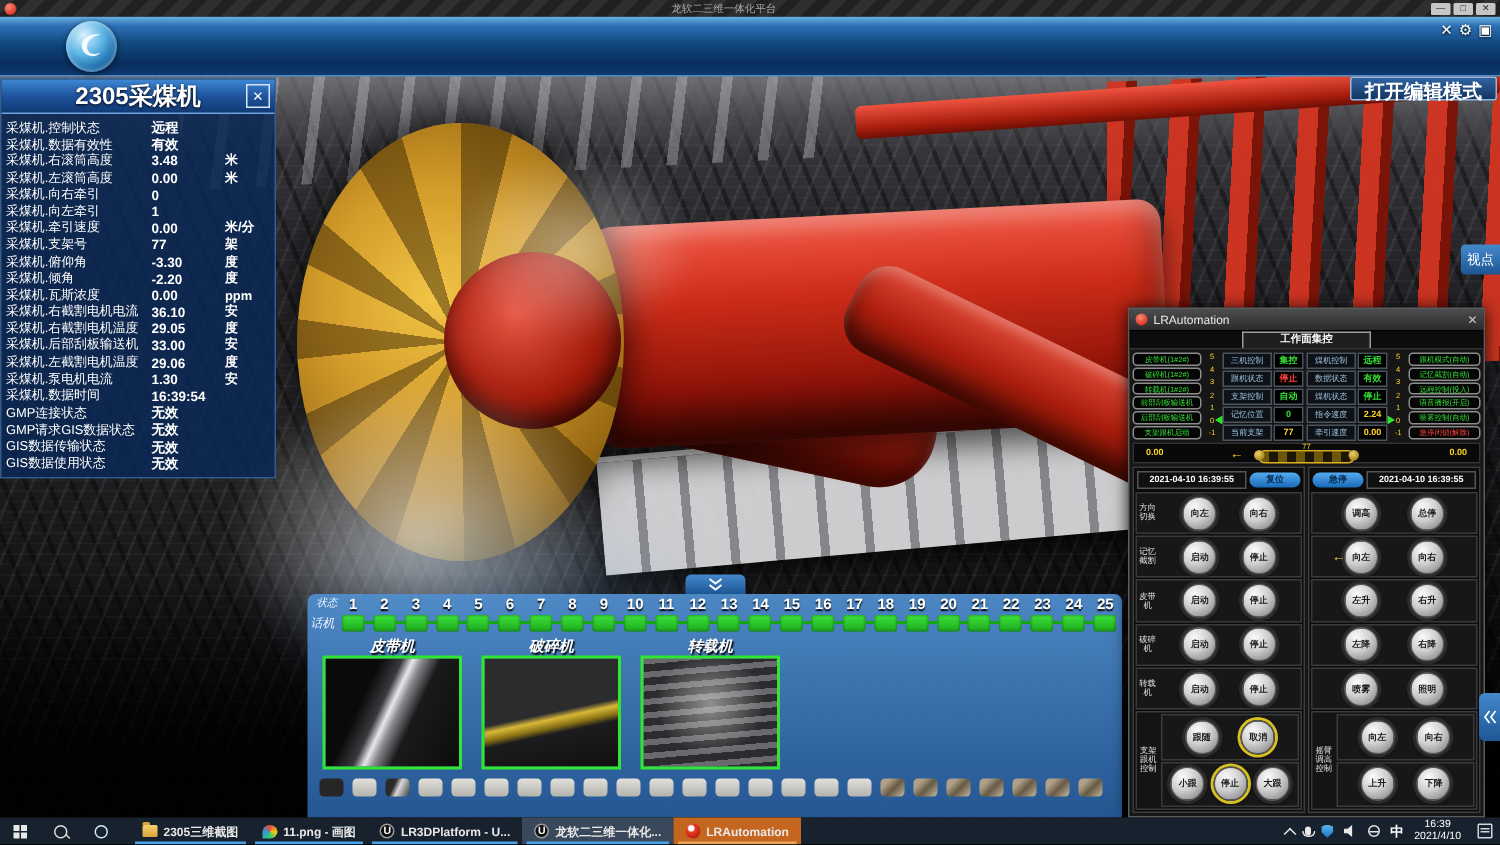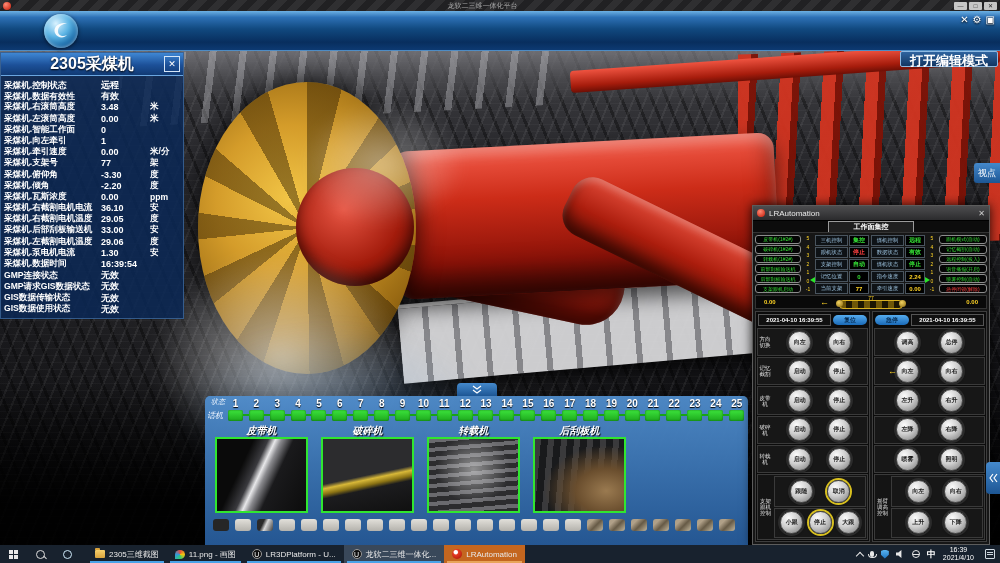--- a/index.html
+++ b/index.html
@@ -78,21 +78,21 @@
   
   .shearer-panel{position:absolute;left:0;top:52px;width:184px;z-index:12;
     background:rgba(10,40,86,.85);border:1px solid rgba(110,170,230,.4);box-sizing:border-box;}
   .sp-title-bar{height:22px;background:linear-gradient(180deg,#3f87d4,#1c5098 55%,#113a74);
     display:flex;align-items:center;justify-content:center;position:relative;border-bottom:1px solid #6aa6e0;}
   .sp-title{font-size:16px;font-weight:bold;color:#fff;text-shadow:0 1px 2px #000;}
   .sp-close{position:absolute;right:3px;top:3px;width:14px;height:14px;border:1px solid #d4e6f8;
     color:#fff;font-size:9px;line-height:14px;text-align:center;cursor:pointer;}
   .sp-rows{padding:3px 0 4px;}
   .sp-row{display:grid;grid-template-columns:97px 49px 1fr;height:11.2px;align-items:center;padding:0 3px;}
-  .sp-l{font-size:8.6px;font-weight:bold;color:#fff;white-space:nowrap;}
+  .sp-l{font-size:8.6px;font-weight:normal;color:#fff;white-space:nowrap;}
   .sp-v{font-size:9px;font-weight:bold;color:#fff;}
   .sp-u{font-size:8.6px;font-weight:bold;color:#fff;}
   
   .viewpoint-tab{position:absolute;right:0;top:163px;z-index:10;width:26px;height:20px;
     background:linear-gradient(180deg,#4489cc,#1d5694);border-radius:3px 0 0 3px;color:#fff;
     font-size:9px;display:flex;align-items:center;justify-content:center;cursor:pointer;}
   .collapse-tab{position:absolute;right:0;top:462px;z-index:25;width:14px;height:32px;
     background:linear-gradient(180deg,#4489cc,#1d5694);border-radius:4px 0 0 4px;
     display:flex;align-items:center;justify-content:center;cursor:pointer;}
   
@@ -200,21 +200,21 @@
   .ic-start{clip-path:none;background:transparent;box-shadow:none;}
   .ic-start::before{content:'';position:absolute;width:4px;height:4px;background:#e8e8e8;
     box-shadow:5px 0 0 #e8e8e8,0 5px 0 #e8e8e8,5px 5px 0 #e8e8e8;top:0;left:0;}
   .ic-start{position:relative;width:9px;height:9px;}
   .ic-search{width:7px;height:7px;border:1.2px solid #dcdcdc;border-radius:50%;position:relative;}
   .ic-search::after{content:'';position:absolute;width:4px;height:1.4px;background:#dcdcdc;
     transform:rotate(45deg);right:-3px;bottom:-1px;}
   .ic-cortana{width:9px;height:9px;border:1.6px solid #cde8f8;border-radius:50%;box-sizing:border-box;}
   .tb-apps{display:flex;align-items:stretch;margin-left:6px;}
   .tb-app{display:flex;align-items:center;gap:4px;padding:0 8px;font-size:8px;color:#e8e8e8;
-    position:relative;cursor:pointer;white-space:nowrap;}
+    position:relative;cursor:pointer;white-space:nowrap;font-weight:bold;}
   .tb-app::after{content:'';position:absolute;left:3px;right:3px;bottom:0;height:2px;background:#4aa3e8;}
   .tb-app.active{background:#39485a;}
   .tb-app.lr{background:#c4661f;}
   .tb-app.lr::after{background:#e8a45a;}
   .ai{flex:0 0 auto;display:block;}
   .ai-folder{width:10px;height:8px;background:linear-gradient(180deg,#f6d06c,#d9a33c);border-radius:1px;position:relative;}
   .ai-folder::before{content:'';position:absolute;top:-2px;left:0;width:5px;height:2px;background:#d9a33c;border-radius:1px 1px 0 0;}
   .ai-paint{width:10px;height:9px;border-radius:50% 50% 50% 0;
     background:conic-gradient(#e74c3c,#f1c40f,#2ecc71,#3498db,#e74c3c);}
   .ai-ue{width:10px;height:10px;border-radius:50%;background:#0e0e0e;border:1px solid #999;
@@ -312,21 +312,21 @@
           <span class="sp-l">采煤机.右滚筒高度</span>
           <span class="sp-v">3.48</span>
           <span class="sp-u">米</span>
         </div>
         <div class="sp-row">
           <span class="sp-l">采煤机.左滚筒高度</span>
           <span class="sp-v">0.00</span>
           <span class="sp-u">米</span>
         </div>
         <div class="sp-row">
-          <span class="sp-l">采煤机.智能工作面</span>
+          <span class="sp-l">采煤机.向右牵引</span>
           <span class="sp-v">0</span>
           <span class="sp-u"></span>
         </div>
         <div class="sp-row">
           <span class="sp-l">采煤机.向左牵引</span>
           <span class="sp-v">1</span>
           <span class="sp-u"></span>
         </div>
         <div class="sp-row">
           <span class="sp-l">采煤机.牵引速度</span>
@@ -477,24 +477,20 @@
           <div class="cam-box"></div>
         </div>
         <div class="cam">
           <div class="cam-label">破碎机</div>
           <div class="cam-box"></div>
         </div>
         <div class="cam">
           <div class="cam-label">转载机</div>
           <div class="cam-box"></div>
         </div>
-        <div class="cam">
-          <div class="cam-label">后刮板机</div>
-          <div class="cam-box"></div>
-        </div>
       </div>
     <div class="cp-strip" id="cp-strip">
         <div class="s"></div>
         <div class="s"></div>
         <div class="s"></div>
         <div class="s"></div>
         <div class="s"></div>
         <div class="s"></div>
         <div class="s"></div>
         <div class="s"></div>

